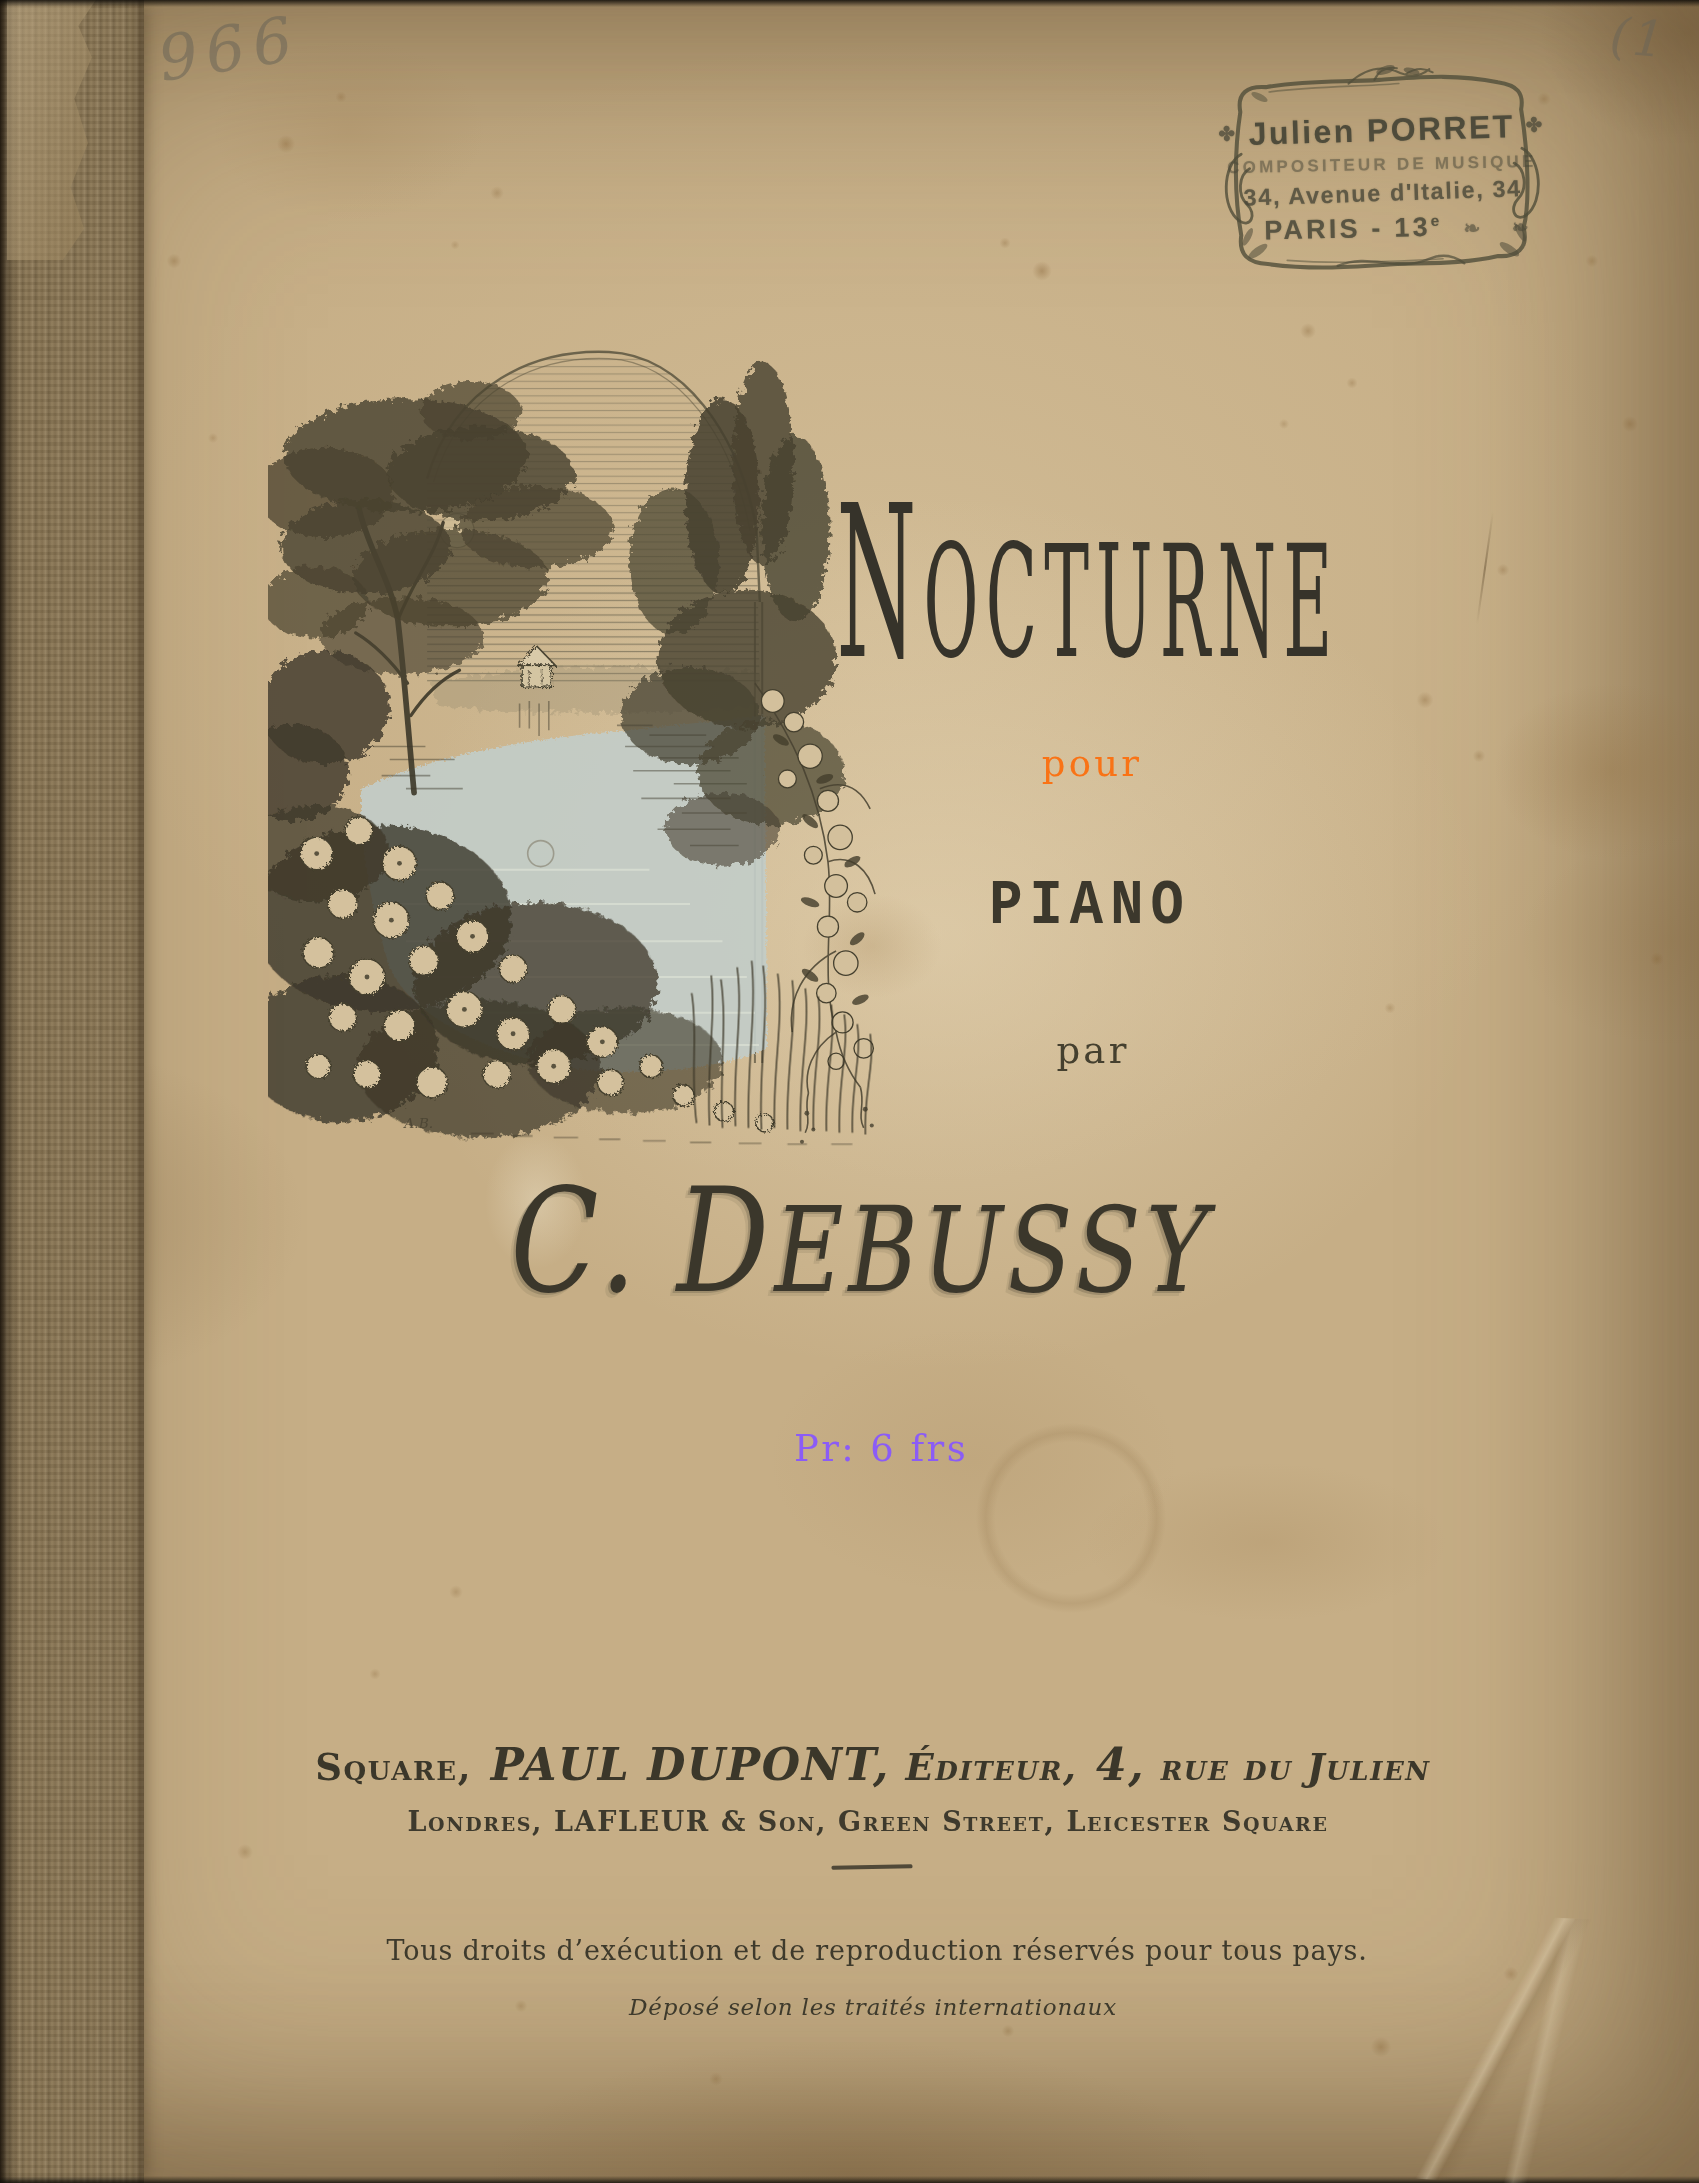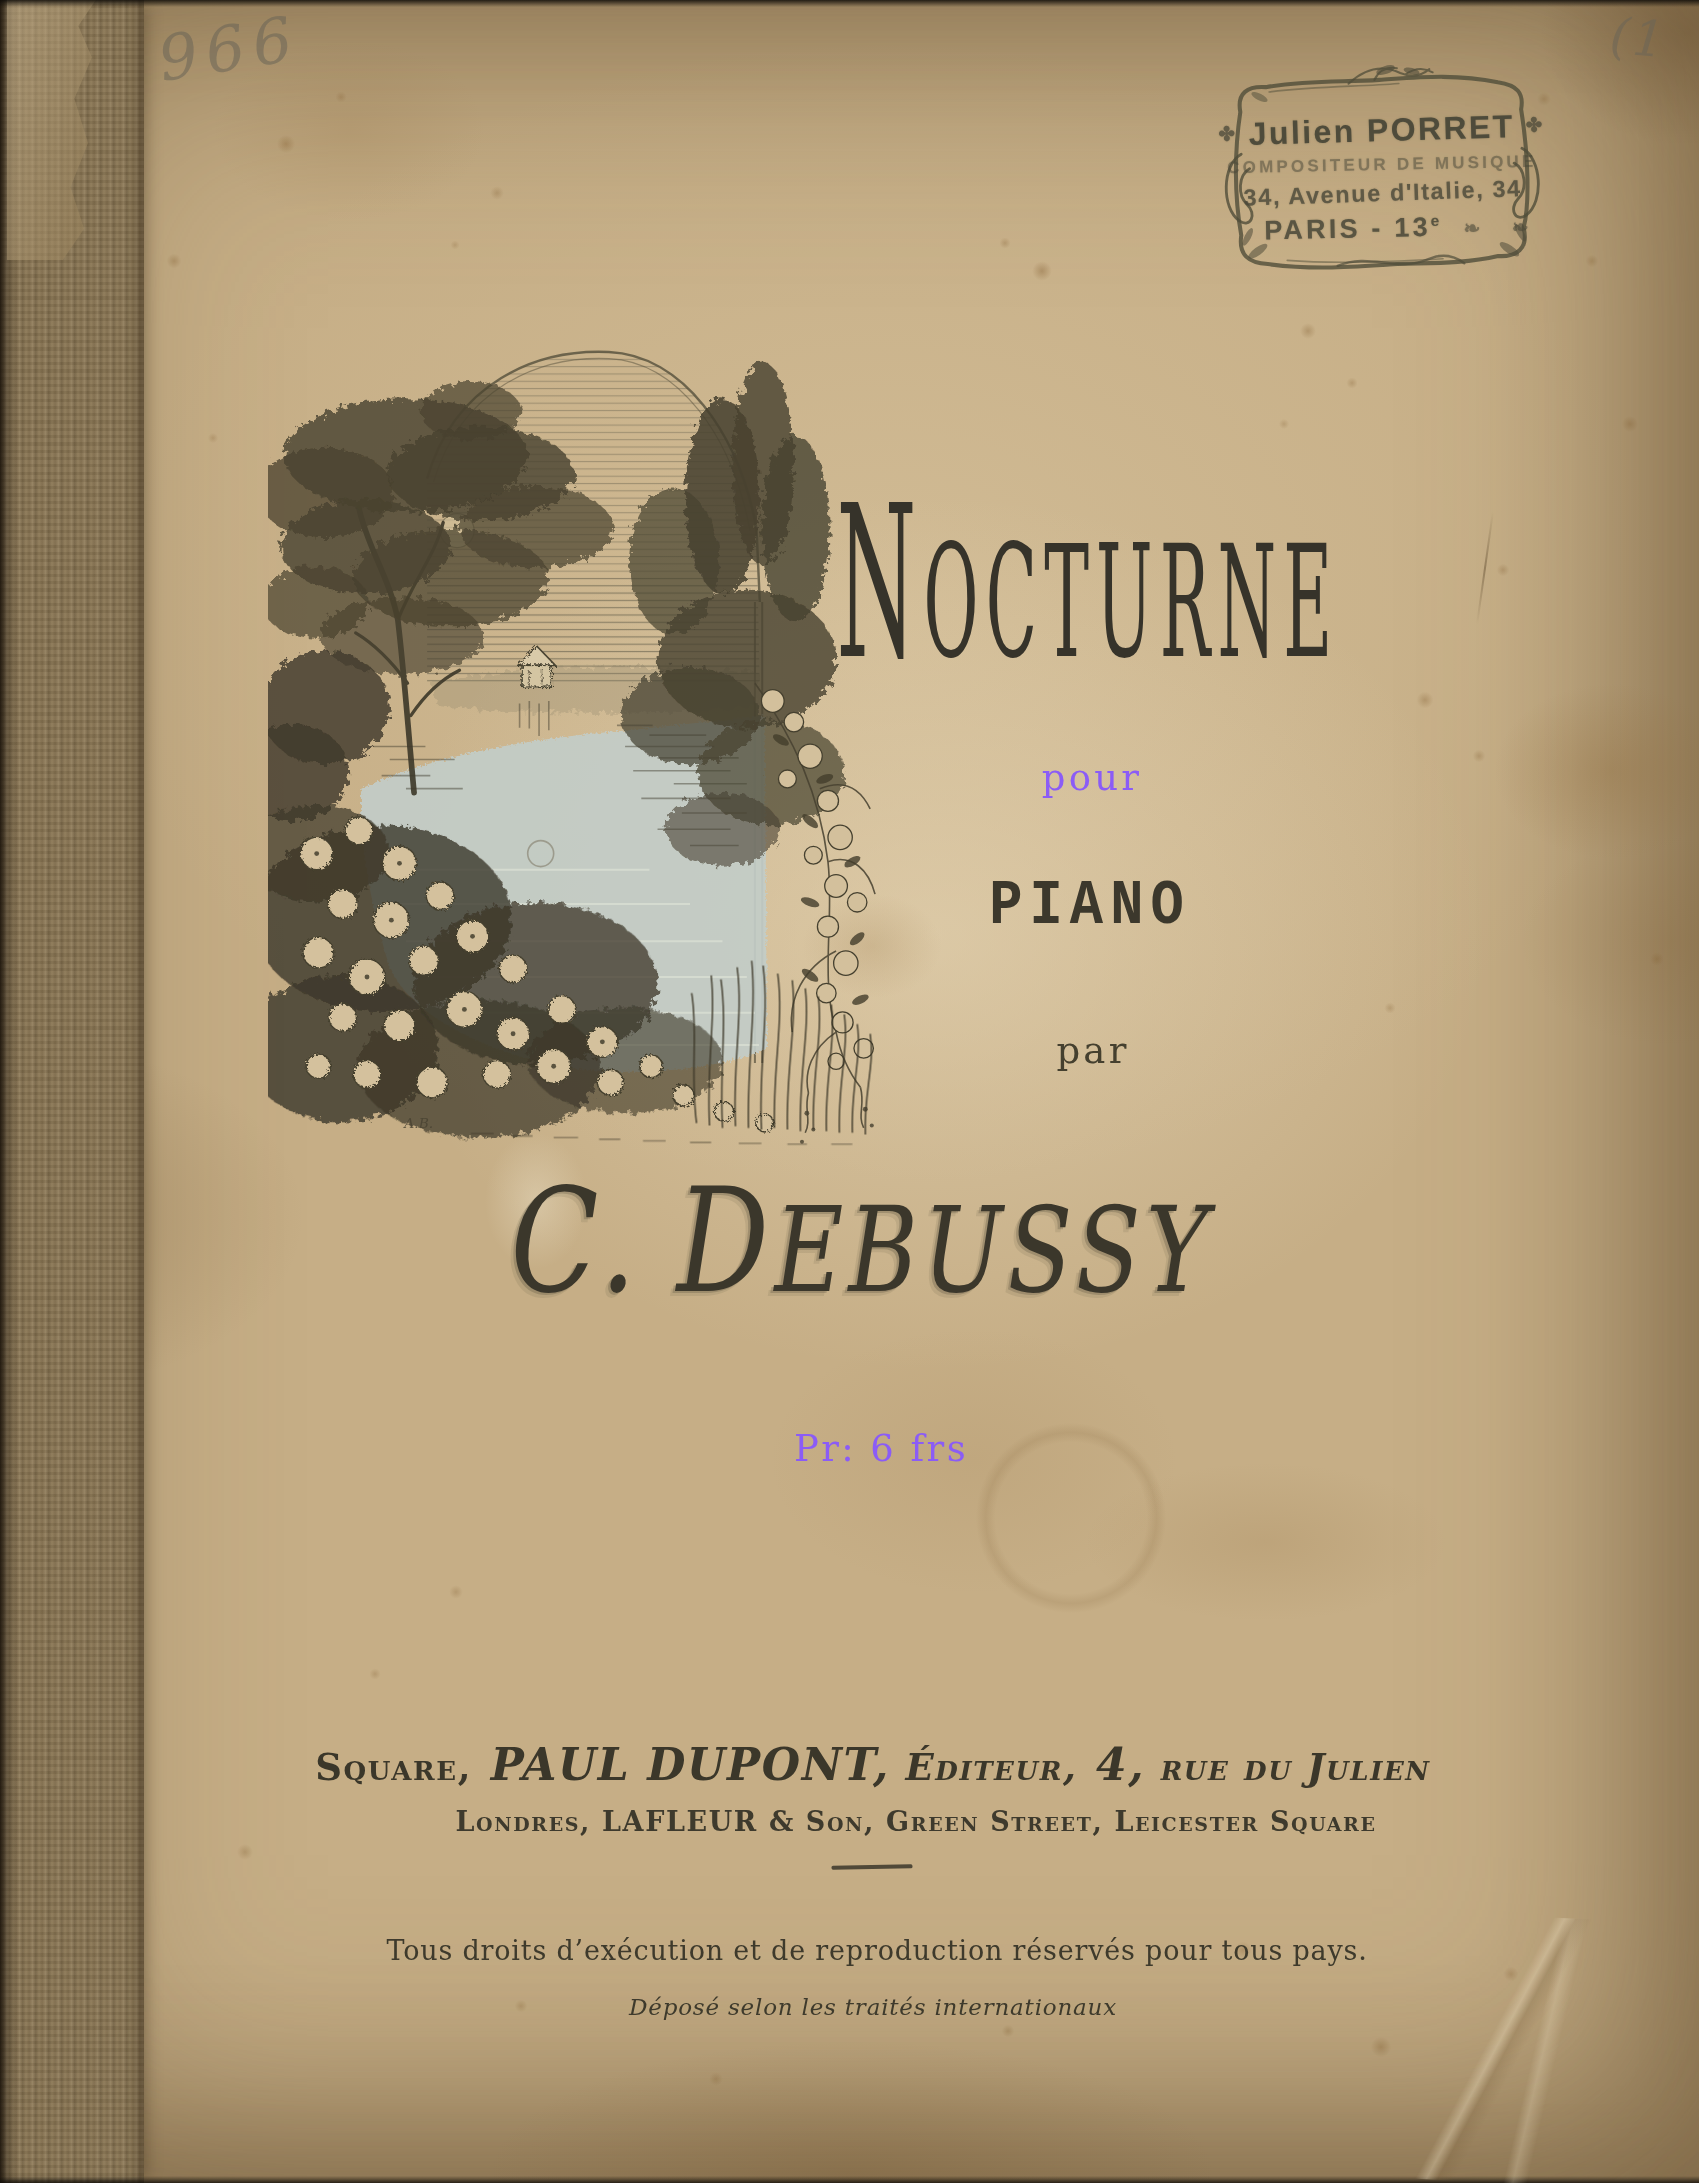--- a/index.html
+++ b/index.html
@@ -115,41 +115,41 @@
   .s-city .flo { font-size:20px; opacity:.7; letter-spacing:13px; padding-left:21px; }
   
   .vignette { position:absolute; left:268px; top:334px; width:633px; height:816px; }
   
   .ctr { position:absolute; transform:translateX(-50%); white-space:nowrap; line-height:1; }
   .main-title {
     left:1088px; top:477px; color:#36332a; letter-spacing:13px; font-size:122px;
     transform:translateX(-50%) scale(.55,1.28); transform-origin:top center;
   }
   .main-title .t-init { font-size:166px; }
-  .pour { left:1092px; top:745px; font-size:37px; letter-spacing:3.2px; color:#8b5cf6;margin-top:14px; }
+  .pour { left:1092px; top:745px; font-size:37px; letter-spacing:3.2px; color:#f97316; }
   .instrument {
     left:1090px; top:875px; font-family:"Liberation Mono", monospace; font-weight:700;
     font-size:63px; letter-spacing:8px; color:#3c382c;
     transform:translateX(-50%) scale(.88,1); transform-origin:top center;
   }
   .par { left:1093px; top:1032px; font-size:37px; letter-spacing:3.2px; color:#45402f; }
   .composer {
     left:862px; top:1169px; font-style:italic; color:#3b372b; letter-spacing:6.5px;
     transform:translateX(-50%) scale(.80,1); transform-origin:top center;
     text-shadow:-3.2px 2.4px 0 rgba(59,55,43,.22), -6.5px 4.9px 0 rgba(59,55,43,.10);
     font-size:118px;
   }
   .composer .c-big { font-size:144px; }
   .price { left:881px; top:1430px; font-size:37px; letter-spacing:2.4px; color:#8b5cf6; }
   .imprint1 { left:873px; top:1743px; font-variant:small-caps; font-weight:700;
               font-size:37px; letter-spacing:1.6px; color:#3b372a; }
   .imprint1 .seg + .seg { margin-left:.42em;font-style:italic; }
   .imprint1 .seg-big { font-size:44px; }
   .imprint2 { left:868px; top:1808px; font-variant:small-caps; font-weight:600;
-              font-size:27px; letter-spacing:1.6px; color:#3e3a2d;margin-left:48px; }
+              font-size:27px; letter-spacing:1.6px; color:#3e3a2d; }
   .rule { position:absolute; left:872px; top:1865px; width:81px; height:4px;
           background:#3b372a; opacity:.85; border-radius:1.6px;
           transform:translateX(-50%) rotate(-1deg); }
   .legal1 { left:873px; top:1996px; font-style:italic; font-size:23px; letter-spacing:0.8px; color:#3e3a2c; }
   .legal2 { left:877px; top:1937px; font-size:27px; letter-spacing:0.8px; color:#3e3a2c; }
 </style>
 </head>
 <body>
 
 <div class="cover">

